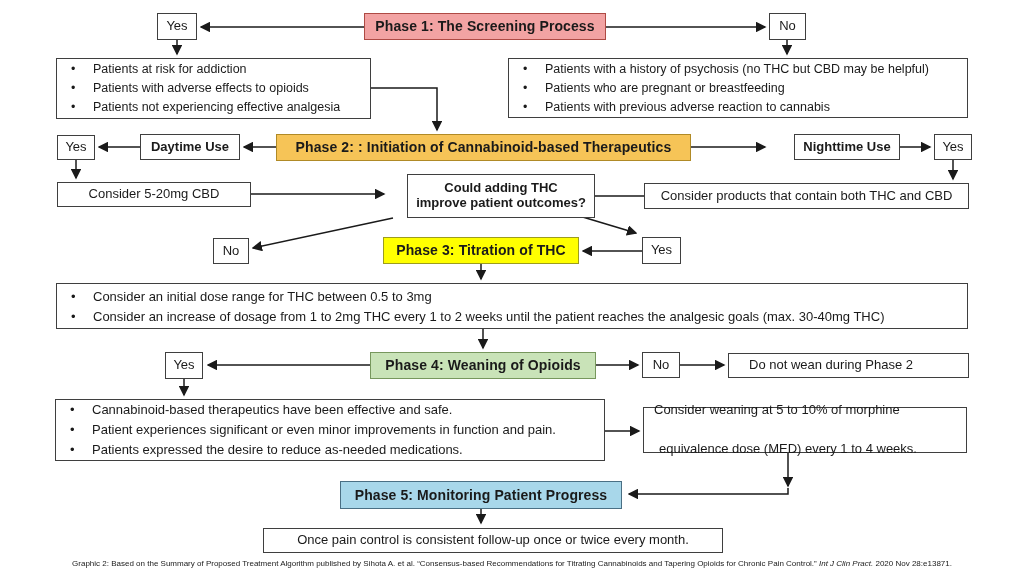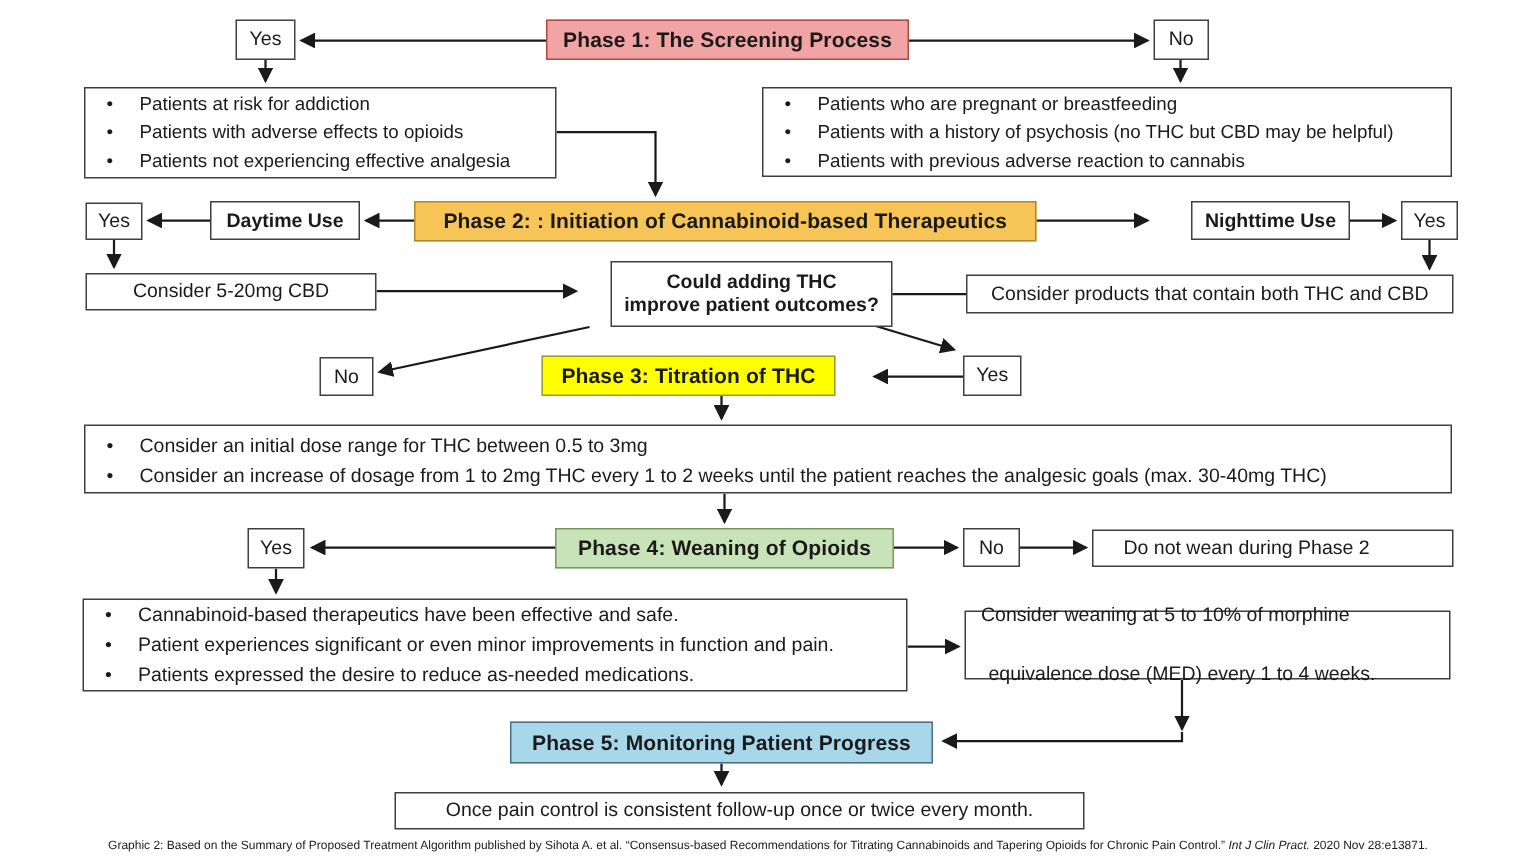--- a/index.html
+++ b/index.html
@@ -93,22 +93,22 @@
 
   <div class="box bullets" style="left:56px;top:58px;width:315px;height:61px;">
     <ul class="blist">
       <li>Patients at risk for addiction</li>
       <li>Patients with adverse effects to opioids</li>
       <li>Patients not experiencing effective analgesia</li>
     </ul>
   </div>
   <div class="box bullets" style="left:508px;top:58px;width:460px;height:60px;">
     <ul class="blist">
+      <li>Patients with a history of psychosis (no THC but CBD may be helpful)</li>
       <li>Patients who are pregnant or breastfeeding</li>
-      <li>Patients with a history of psychosis (no THC but CBD may be helpful)</li>
       <li>Patients with previous adverse reaction to cannabis</li>
     </ul>
   </div>
 
   <div class="box" style="left:57px;top:135px;width:38px;height:25px;">
       <span>Yes</span>
     </div>
   <div class="box" style="left:140px;top:134px;width:100px;height:26px;font-weight:bold;">
       <span>Daytime Use</span>
     </div>
@@ -129,21 +129,21 @@
     <div>Could adding THC</div>
     <div>improve patient outcomes?</div>
   </div>
   <div class="box" style="left:644px;top:183px;width:325px;height:26px;">
       <span>Consider products that contain both THC and CBD</span>
     </div>
 
   <div class="box" style="left:213px;top:238px;width:36px;height:26px;">
       <span>No</span>
     </div>
-  <div class="box phase" style="left: 361px; top: 237px; width: 196px; height: 27px; background-color: rgb(255, 255, 0); border-color: rgb(156, 156, 31);">
+  <div class="box phase" style="left: 383px; top: 237px; width: 196px; height: 27px; background-color: rgb(255, 255, 0); border-color: rgb(156, 156, 31);">
       <span>Phase 3: Titration of THC</span>
     </div>
   <div class="box" style="left:642px;top:237px;width:39px;height:27px;">
       <span>Yes</span>
     </div>
 
   <div class="box bullets" style="left:56px;top:283px;width:912px;height:46px;padding-top:4px;">
     <ul class="blist" style="font-size:13px;">
       <li>Consider an initial dose range for THC between 0.5 to 3mg</li>
       <li>Consider an increase of dosage from 1 to 2mg THC every 1 to 2 weeks until the patient reaches the analgesic goals (max. 30-40mg THC)</li>

